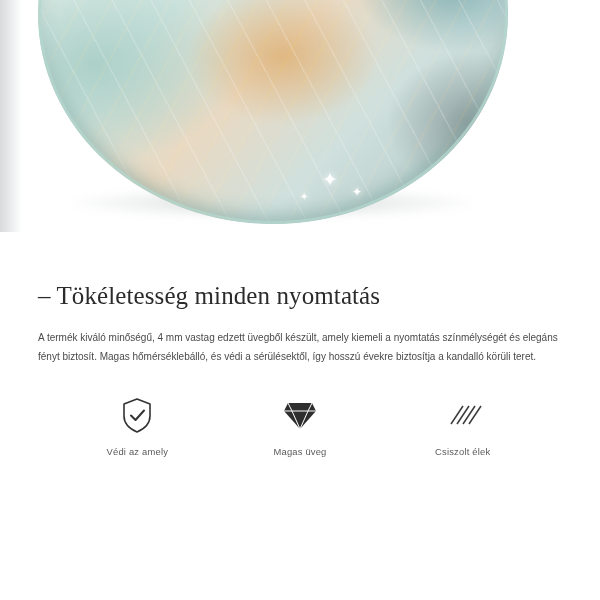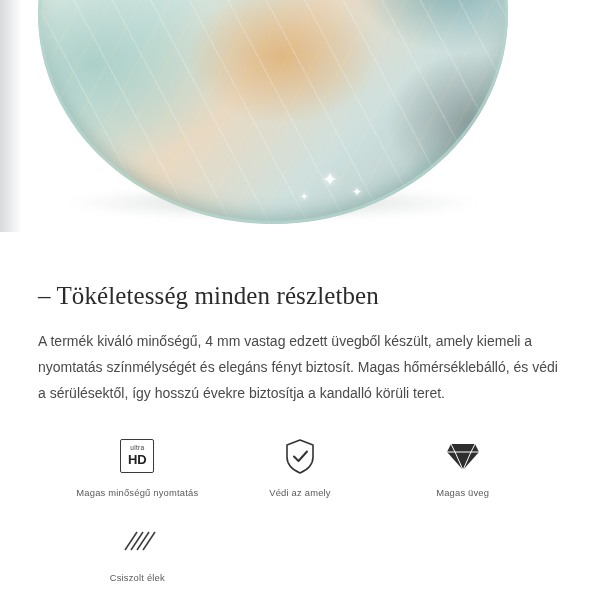--- a/index.html
+++ b/index.html
@@ -96,21 +96,21 @@
   h1.title {
     font-family: "Liberation Serif", serif;
     font-weight: 400;
     font-size: 25px;
     line-height: 1.32;
     color: #2b2b2b;
     letter-spacing: .1px;
   }
   .desc {
     margin-top: 17px;
-    font-size: 14px;
+    font-size: 10px;
     line-height: 1.85;
     color: #4a4a4a;
     max-width: 520px;
   }
 
   
   .features {
     margin-top: 26px;
     display: grid;
     grid-template-columns: repeat(3, 1fr);
@@ -163,36 +163,27 @@
       <div class="board-edge"></div>
     </div>
     <span class="sparkle s1">✦</span>
     <span class="sparkle s2">✦</span>
     <span class="sparkle s3">✦</span>
   </div>
 
   <div class="content">
     <h1 class="title">
       <br>
-      <span>– Tökéletesség minden részletben</span>
+      <span>– Tökéletesség minden nyomtatás</span>
     </h1>
     <p class="desc">A termék kiváló minőségű, 4 mm vastag edzett üvegből készült, amely kiemeli a nyomtatás színmélységét és elegáns fényt biztosít. Magas hőmérséklebálló, és védi a sérülésektől, így hosszú évekre biztosítja a kandalló körüli teret.</p>
 
     <div class="features">
 
 
-      <div class="feature">
-        <div class="feature-icon">
-          <div class="hd-box">
-            <span class="u">ultra</span>
-            <span class="hd">HD</span>
-          </div>
-        </div>
-        <div class="feature-label">Magas minőségű nyomtatás</div>
-      </div>
 
       <div class="feature">
         <div class="feature-icon">
           <svg width="40" height="42" viewBox="0 0 40 42">
             <path d="M20 5 L33 10 V22 C33 30 27 35 20 38 C13 35 7 30 7 22 V10 Z" fill="none" stroke="#333" stroke-width="1.6" stroke-linejoin="round"></path>
             <path d="M14 21.5 L18.5 26 L27 16.5" fill="none" stroke="#333" stroke-width="2" stroke-linecap="round" stroke-linejoin="round"></path>
           </svg>
         </div>
         <div class="feature-label">Védi az amely</div>
       </div>

